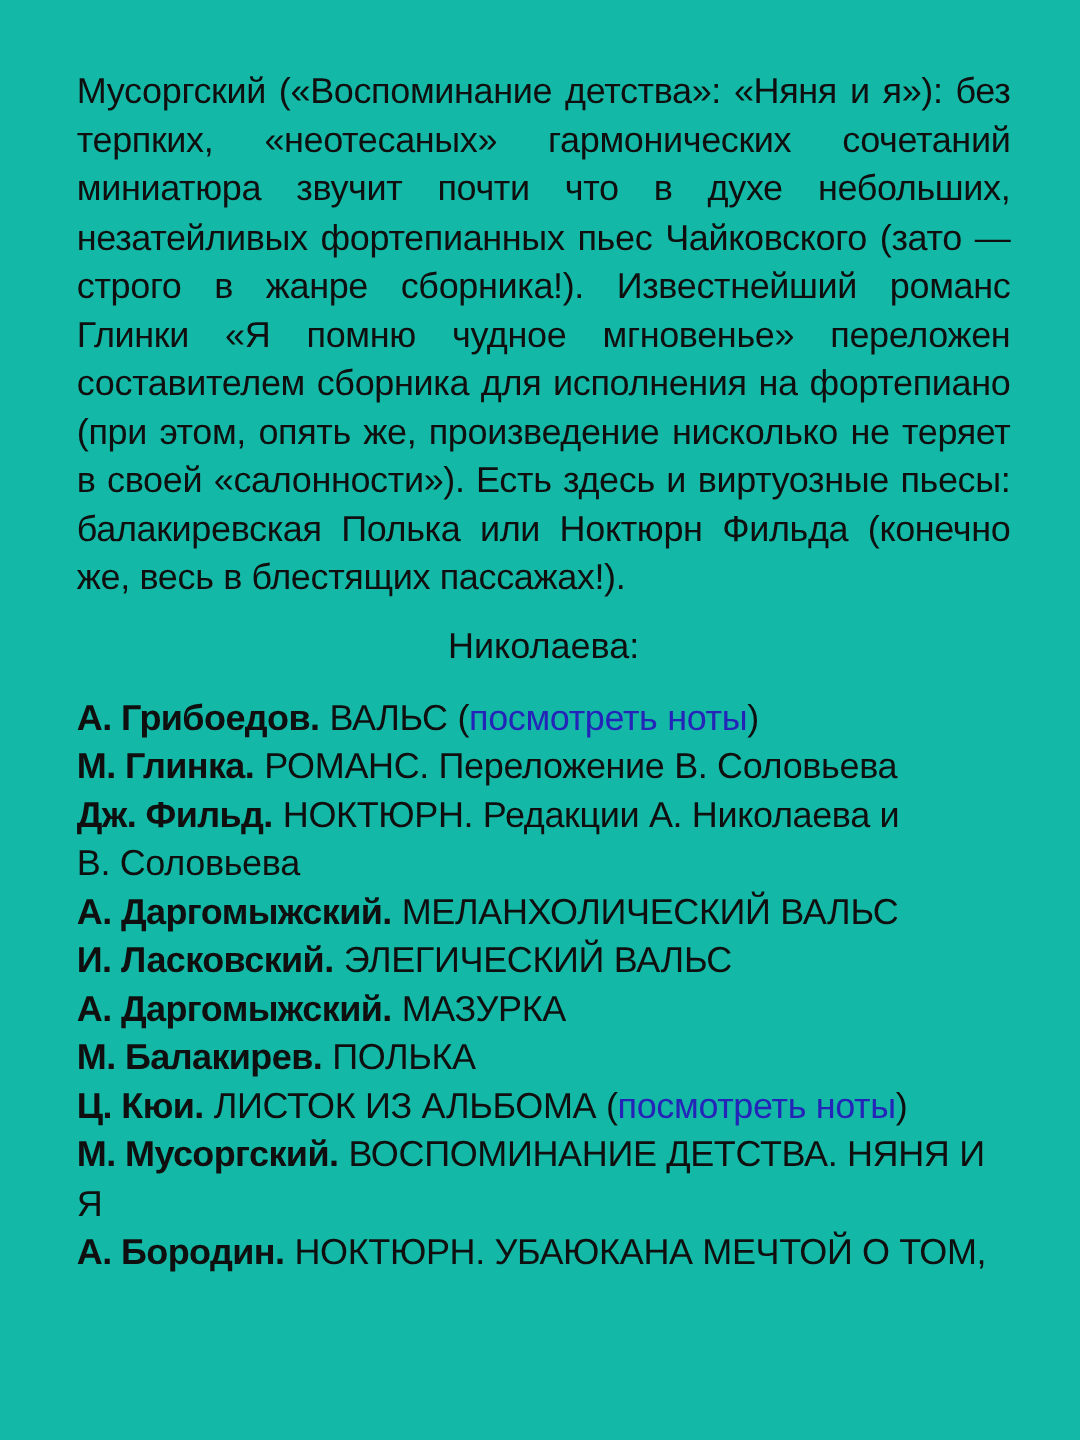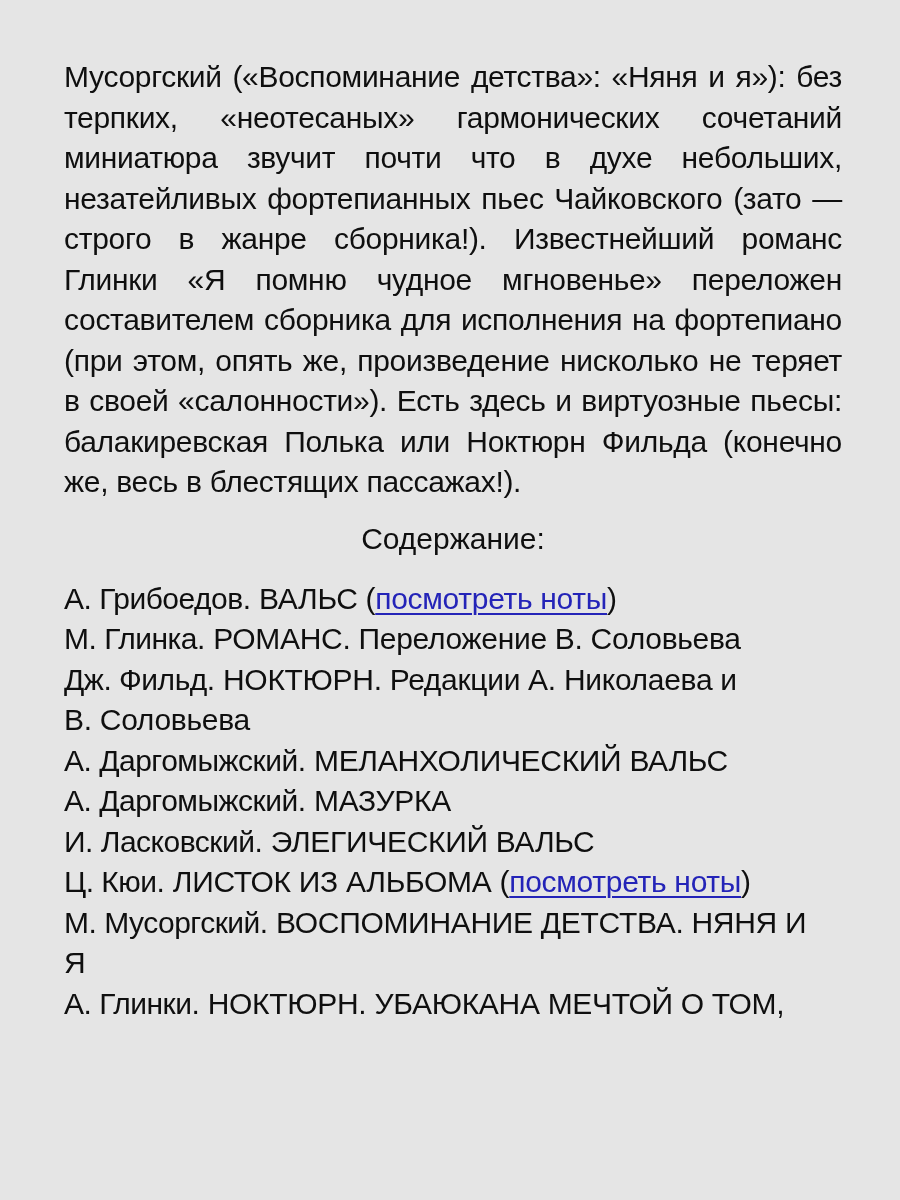--- a/index.html
+++ b/index.html
@@ -12,21 +12,21 @@
     height: 1200px;
     overflow: hidden;
     font-family: "Liberation Sans", sans-serif;
     color: #0f0f0f;
   }
   .page {
     box-sizing: border-box;
     width: 900px;
     height: 1200px;
     padding: 57px 58px 0 64px;
-    background: #e5e5e5;
+    background: #14b8a6;
   }
   .desc {
     margin: 0;
     font-size: 30px;
     line-height: 40.5px;
     letter-spacing: -0.3px;
     text-align: justify;
   }
   .heading {
     margin: 16px 0 20px 0;
@@ -37,59 +37,59 @@
   }
   .toc {
     font-size: 30px;
     line-height: 40.5px;
     letter-spacing: -0.3px;
   }
   .toc-item {
     white-space: pre-wrap;
   }
   .toc-item .author {
-    font-weight: 400;
+    font-weight: 700;
     letter-spacing: -0.5px;
     margin-right: 0.28em;
   }
   .note-link {
     color: #2424b8;
-    text-decoration: underline;
     text-decoration-thickness: 2px;
     text-underline-offset: 4px;
     cursor: pointer;
   }
 </style>
 </head>
 <body>
 
 <div class="page">
 
   <p class="desc">Мусоргский («Воспоминание детства»: «Няня и я»): без терпких, «неотесаных» гармонических сочетаний миниатюра звучит почти что в духе небольших, незатейливых фортепианных пьес Чайковского (зато — строго в жанре сборника!). Известнейший романс Глинки «Я помню чудное мгновенье» переложен составителем сборника для исполнения на фортепиано (при этом, опять же, произведение нисколько не теряет в своей «салонности»). Есть здесь и виртуозные пьесы: балакиревская Полька или Ноктюрн Фильда (конечно же, весь в блестящих пассажах!).</p>
 
-  <p class="heading">Содержание:</p>
+  <p class="heading">Николаева:</p>
 
   <div class="toc">
 
     <div class="toc-item"><span class="author">А. Грибоедов.</span><span class="title">ВАЛЬС</span><span> (</span><a class="note-link">посмотреть ноты</a><span>)</span></div>
 
 
     <div class="toc-item"><span class="author">М. Глинка.</span><span class="title">РОМАНС. Переложение В. Соловьева</span></div>
 
     <div class="toc-item"><span class="author">Дж. Фильд.</span><span class="title">НОКТЮРН. Редакции А. Николаева и
 В. Соловьева</span></div>
 
     <div class="toc-item"><span class="author">А. Даргомыжский.</span><span class="title">МЕЛАНХОЛИЧЕСКИЙ ВАЛЬС</span></div>
 
+    <div class="toc-item"><span class="author">И. Ласковский.</span><span class="title">ЭЛЕГИЧЕСКИЙ ВАЛЬС</span></div>
+
     <div class="toc-item"><span class="author">А. Даргомыжский.</span><span class="title">МАЗУРКА</span></div>
 
-    <div class="toc-item"><span class="author">И. Ласковский.</span><span class="title">ЭЛЕГИЧЕСКИЙ ВАЛЬС</span></div>
-
+    <div class="toc-item"><span class="author">М. Балакирев.</span><span class="title">ПОЛЬКА</span></div>
 
     <div class="toc-item"><span class="author">Ц. Кюи.</span><span class="title">ЛИСТОК ИЗ АЛЬБОМА</span><span> (</span><a class="note-link">посмотреть ноты</a><span>)</span></div>
 
     <div class="toc-item"><span class="author">М. Мусоргский.</span><span class="title">ВОСПОМИНАНИЕ ДЕТСТВА. НЯНЯ И
 Я</span></div>
 
-    <div class="toc-item"><span class="author">А. Глинки.</span><span class="title">НОКТЮРН. УБАЮКАНА МЕЧТОЙ О ТОМ,</span></div>
+    <div class="toc-item"><span class="author">А. Бородин.</span><span class="title">НОКТЮРН. УБАЮКАНА МЕЧТОЙ О ТОМ,</span></div>
 
   </div>
 </div>
 
 </body></html>

